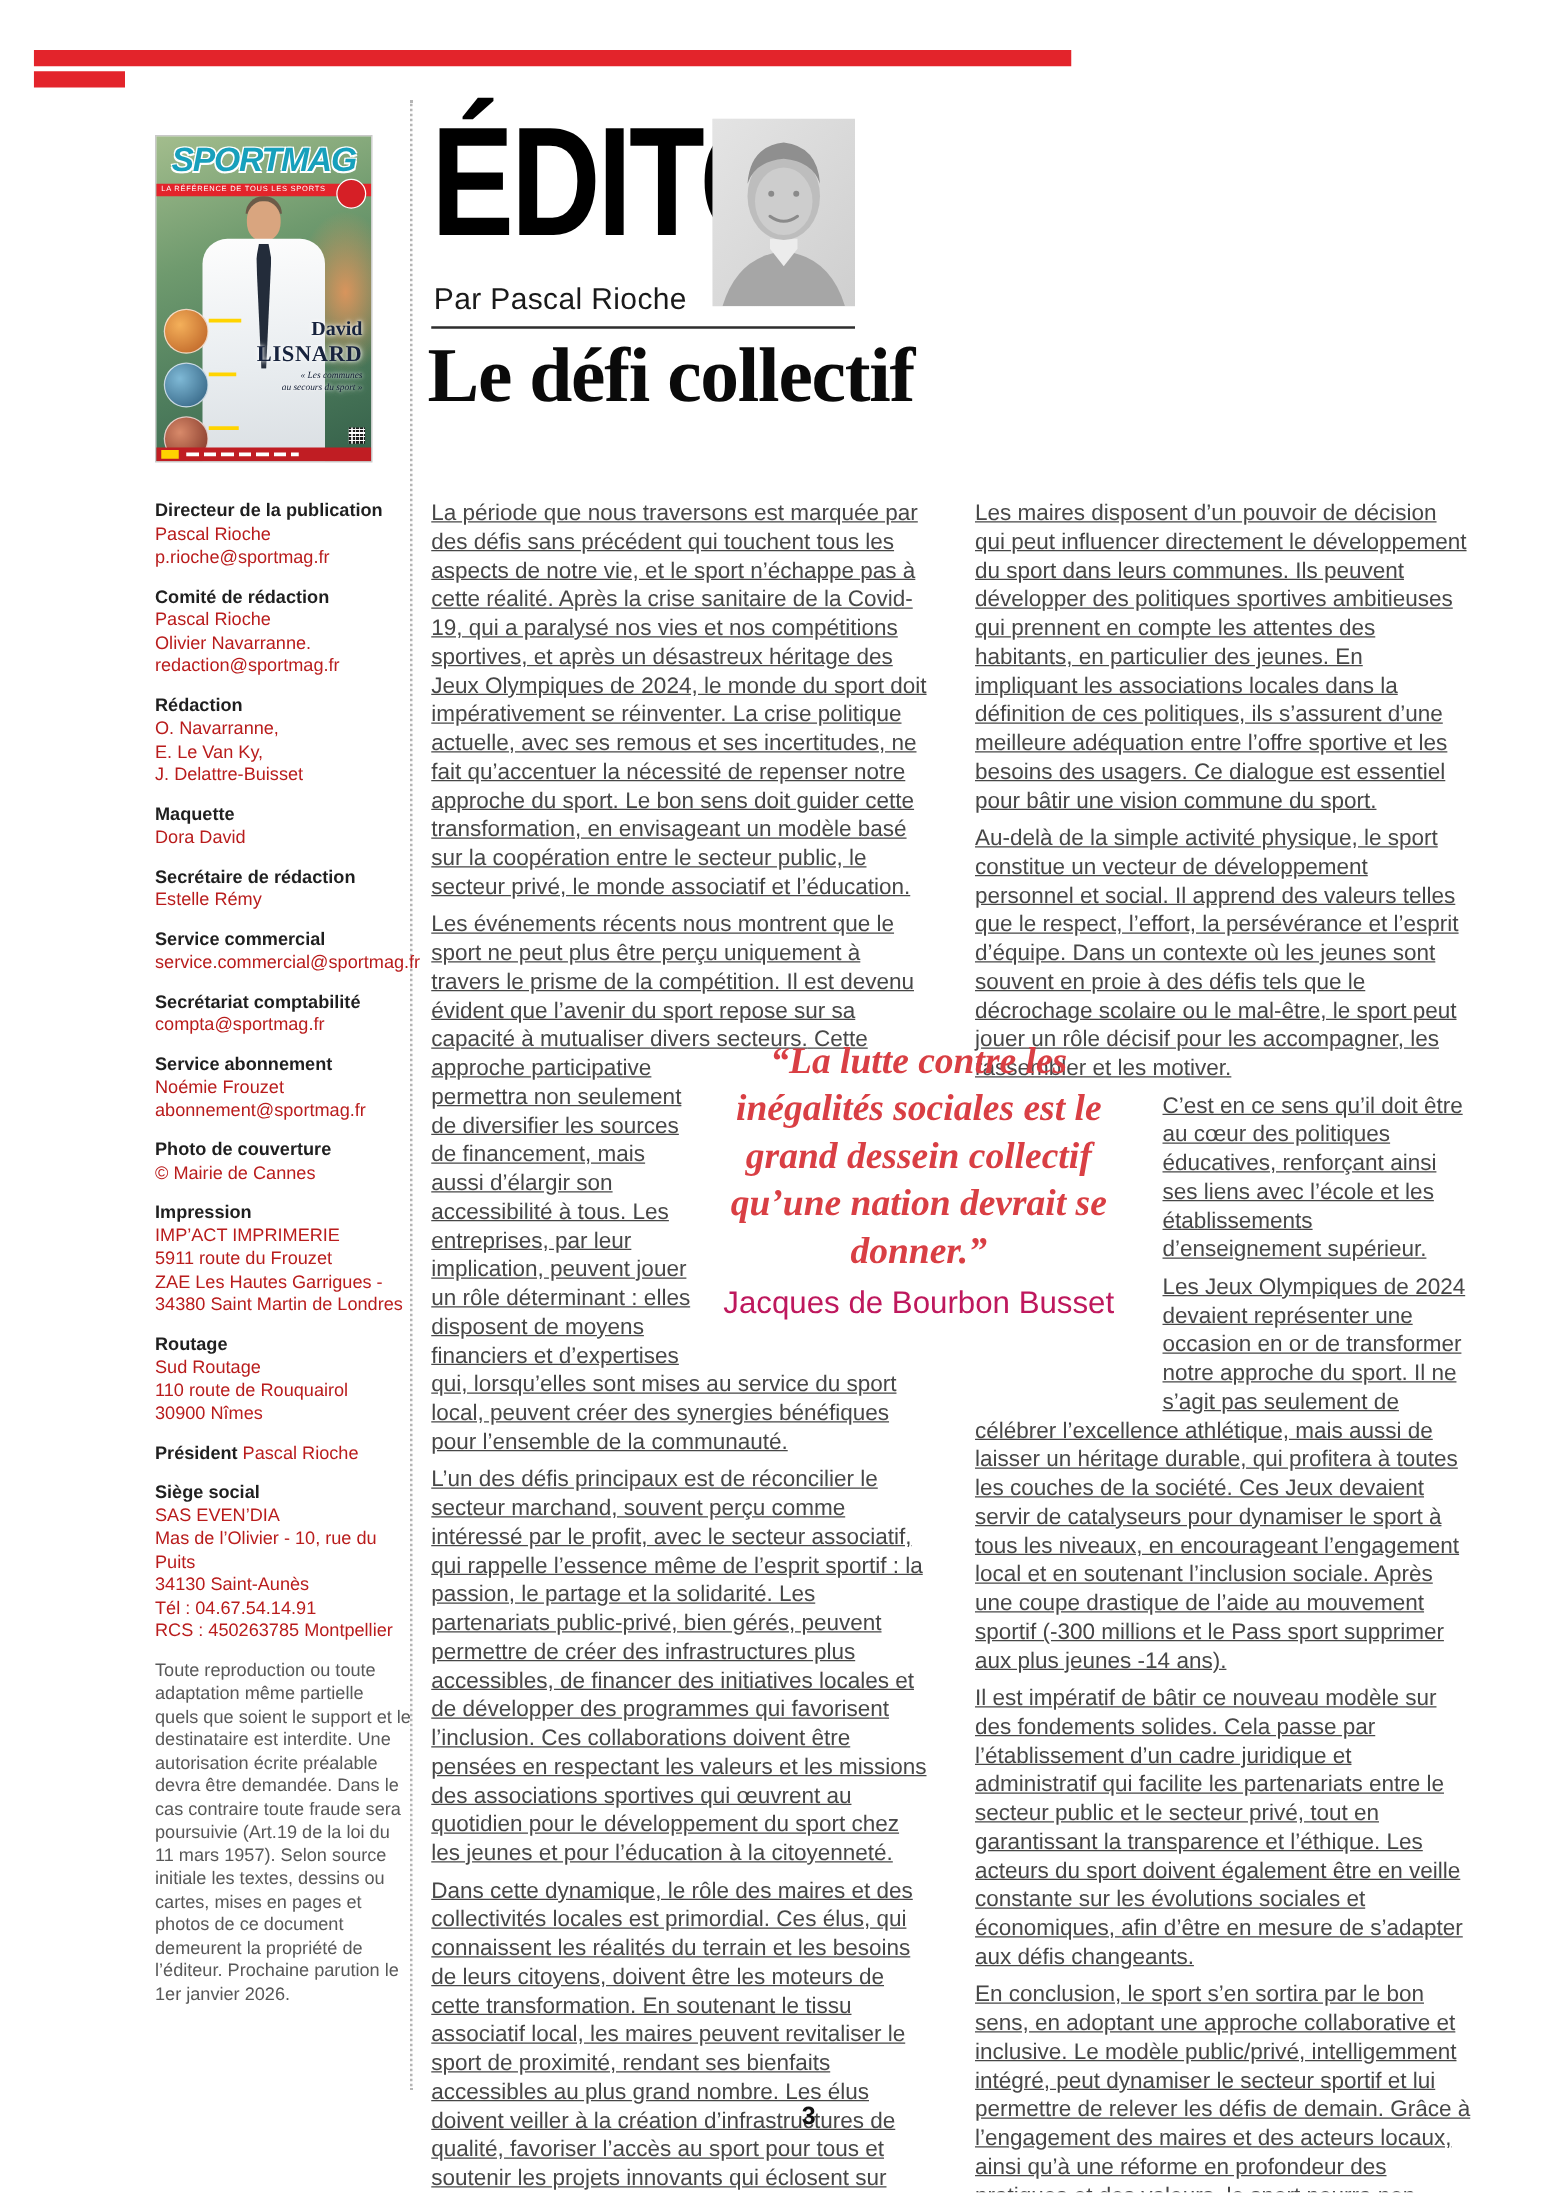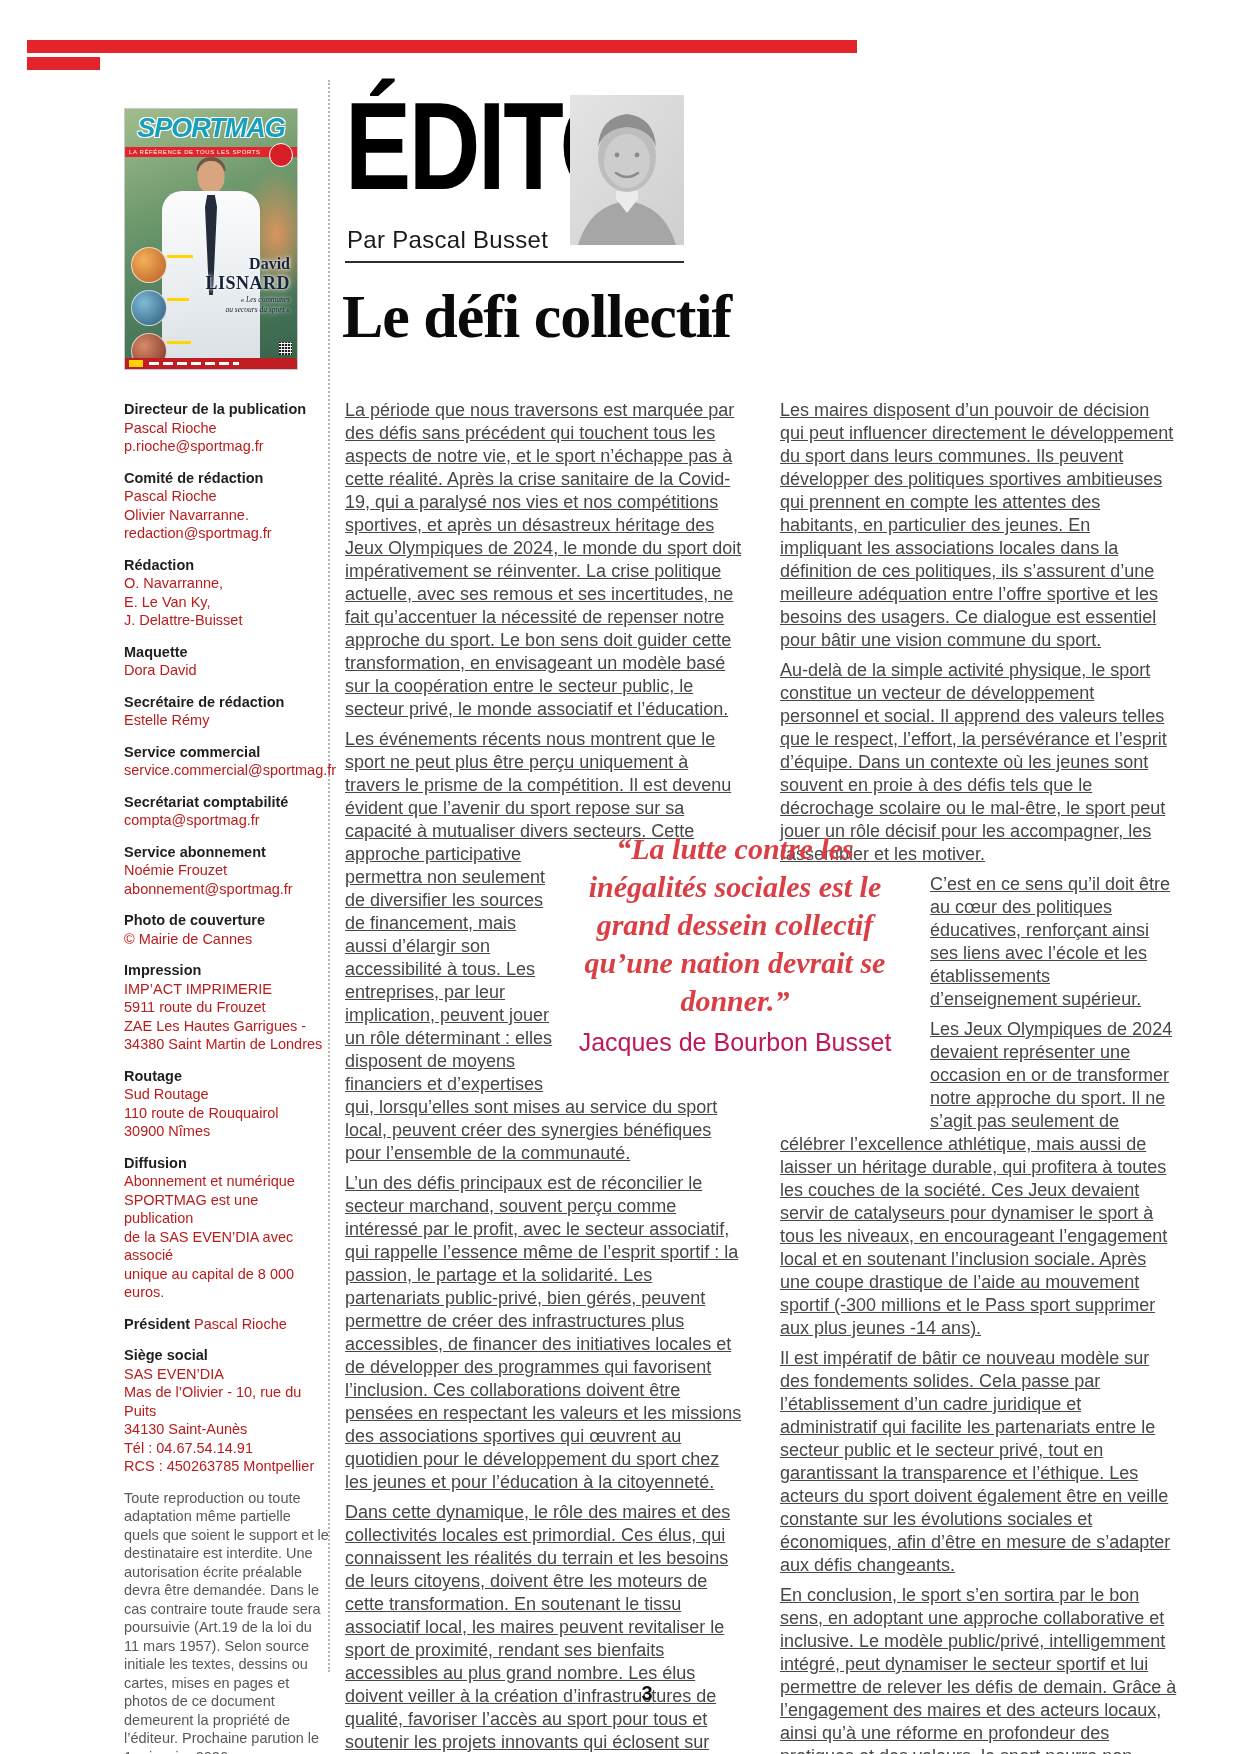--- a/index.html
+++ b/index.html
@@ -62,21 +62,21 @@
 
   
   .edito{position:absolute;left:318px;top:84px;font-size:124px;line-height:1;font-weight:700;
          letter-spacing:-3px;color:#000;transform:scaleX(.8);transform-origin:left top;
          font-stretch:condensed;white-space:nowrap;}
   .byline{position:absolute;left:320px;top:226px;font-size:24px;color:#1a1a1a;letter-spacing:.3px;}
   .header-rule{position:absolute;left:318px;top:261px;width:339px;height:2px;background:#2e2e2e;}
   .portrait{position:absolute;left:543px;top:95px;width:114px;height:150px;overflow:hidden;background:#dcdcdc;}
   .portrait svg{display:block;}
 
-  .article-title{position:absolute;left:315px;top:281px;font-family:"Liberation Serif",serif;
+  .article-title{position:absolute;left:315px;top:266px;font-family:"Liberation Serif",serif;
                  font-size:62px;font-weight:700;letter-spacing:-1px;color:#0a0a0a;}
 
   
   .columns{position:absolute;left:318px;top:399px;width:832px;display:flex;gap:38px;
            color:#474747;font-size:18px;line-height:23px;text-align:left;}
   .col{width:397px;}
   .col p{margin:0 0 7px 0;text-decoration:underline;}
   .sp-r{float:right;width:185px;height:235px;}
   .sp-l{float:left;width:150px;height:256px;}
 
@@ -173,45 +173,38 @@
         <div class="ms-v">5911 route du Frouzet</div>
         <div class="ms-v">ZAE Les Hautes Garrigues -</div>
         <div class="ms-v">34380 Saint Martin de Londres</div>
       </div>
       <div class="ms-sec">
         <div class="ms-h">Routage</div>
         <div class="ms-v">Sud Routage</div>
         <div class="ms-v">110 route de Rouquairol</div>
         <div class="ms-v">30900 Nîmes</div>
       </div>
-      <div class="ms-sec">
-        <div class="ms-h">Diffusion</div>
-        <div class="ms-v">Abonnement et numérique</div>
-        <div class="ms-v">SPORTMAG est une publication</div>
-        <div class="ms-v">de la SAS EVEN’DIA avec associé</div>
-        <div class="ms-v">unique au capital de 8 000 euros.</div>
-      </div>
       <div class="ms-sec ms-inline">
         <div><span class="ms-h">Président</span><span class="ms-v">Pascal Rioche</span></div>
       </div>
       <div class="ms-sec">
         <div class="ms-h">Siège social</div>
         <div class="ms-v">SAS EVEN’DIA</div>
         <div class="ms-v">Mas de l’Olivier - 10, rue du Puits</div>
         <div class="ms-v">34130 Saint-Aunès</div>
         <div class="ms-v">Tél : 04.67.54.14.91</div>
         <div class="ms-v">RCS : 450263785 Montpellier</div>
       </div>
       <div class="ms-sec">
         <div class="ms-legal">Toute reproduction ou toute adaptation même partielle quels que soient le support et le destinataire est interdite. Une autorisation écrite préalable devra être demandée. Dans le cas contraire toute fraude sera poursuivie (Art.19 de la loi du 11 mars 1957). Selon source initiale les textes, dessins ou cartes, mises en pages et photos de ce document demeurent la propriété de l’éditeur. Prochaine parution le 1er janvier 2026.</div>
       </div>
     </div>
 
   <div class="edito">ÉDITO</div>
-  <div class="byline">Par Pascal Busset</div>
+  <div class="byline">Par Pascal Rioche</div>
   <div class="portrait">
     <svg width="114" height="150" viewBox="0 0 114 150" xmlns="http://www.w3.org/2000/svg">
       <defs>
         <linearGradient id="pg" x1="0" y1="0" x2="1" y2="1">
           <stop offset="0" stop-color="#e4e4e4"></stop>
             <stop offset="1" stop-color="#cfcfcf"></stop>
         </linearGradient>
       </defs>
       <rect width="114" height="150" fill="url(#pg)"></rect>
       <path d="M8,150 Q20,110 57,106 Q94,110 106,150 Z" fill="#a6a6a6"></path>

